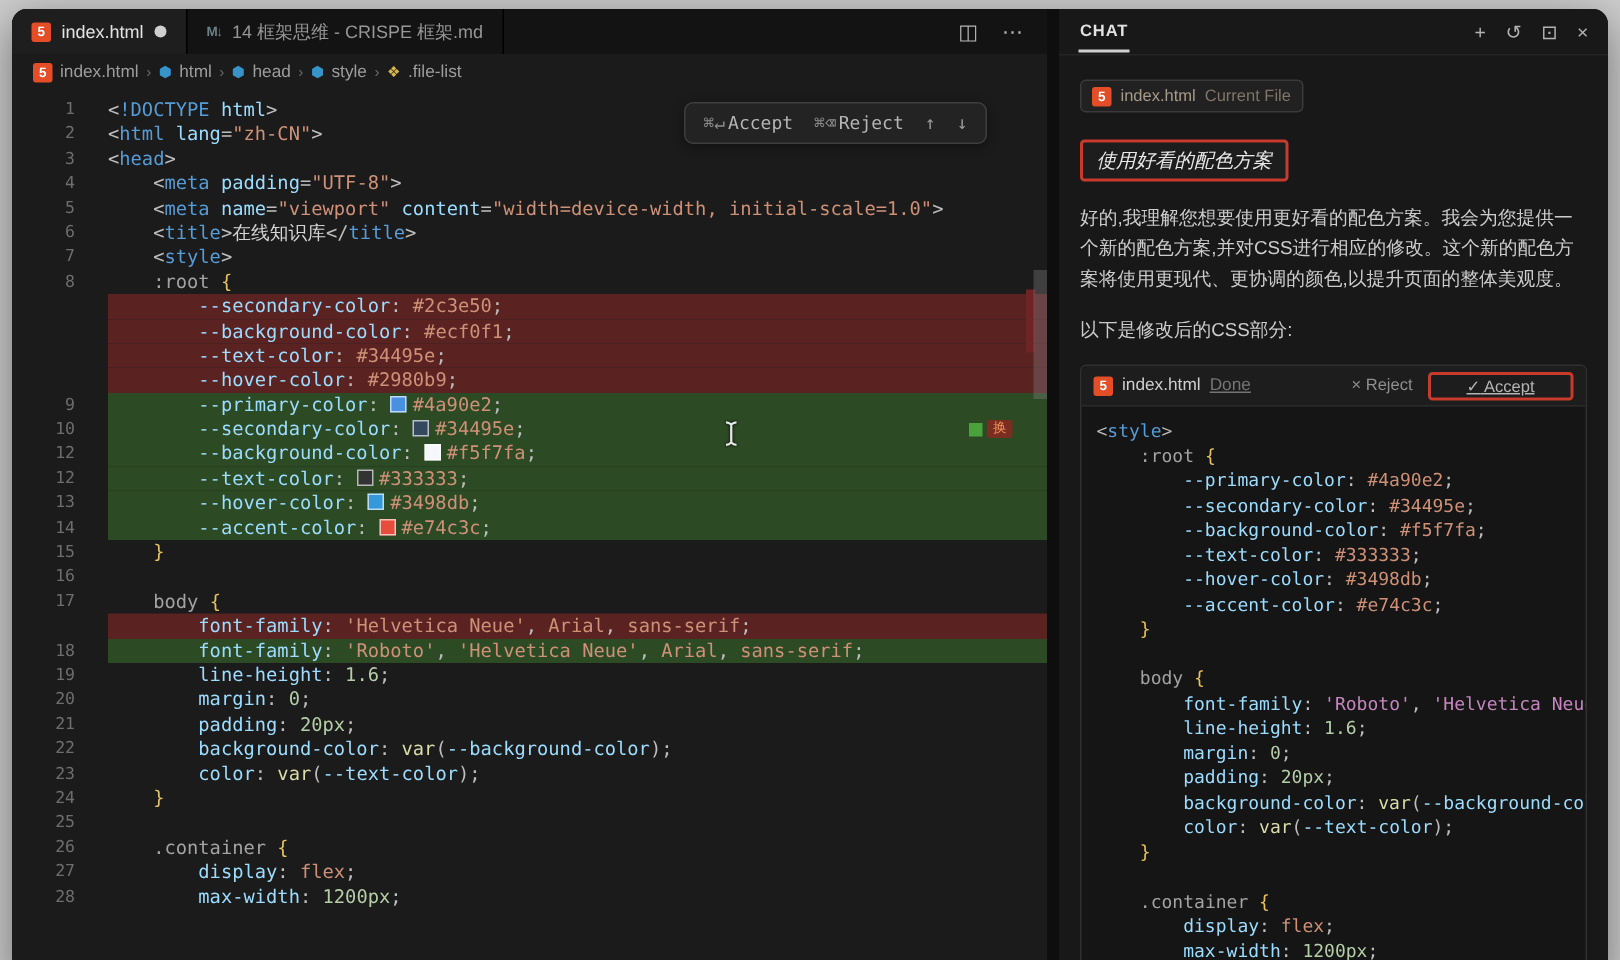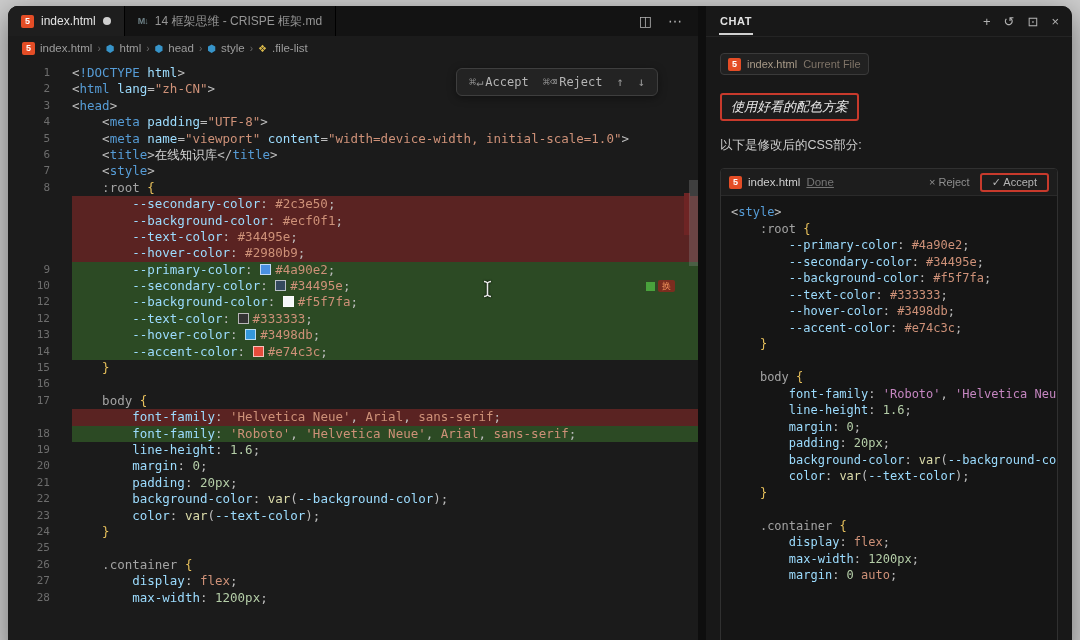--- a/index.html
+++ b/index.html
@@ -56,21 +56,21 @@
   .annotation{border:2px solid #c83a2c;border-radius:3px;}
   .user-msg{margin-top:18px;width:fit-content;padding:3px 9px;font-size:13px;color:#e8e8e8;background:#1d1d1d;font-style:italic;}
   .chat-p{margin:14px 0 0;font-size:12.5px;line-height:1.62;color:#cccccc;}
   .code-block{margin-top:13px;flex:1;min-height:0;border:1px solid #303030;border-radius:4px;
     background:#151515;display:flex;flex-direction:column;overflow:hidden;}
   .cb-header{height:26px;background:#1d1d1d;border-bottom:1px solid #2a2a2a;display:flex;
     align-items:center;gap:6px;padding:0 8px;font-size:11.5px;flex-shrink:0;}
   .cb-file{color:#cfcfcf;}.cb-status{color:#757575;text-decoration:underline;}
   .cb-actions{margin-left:auto;display:flex;align-items:center;gap:10px;font-size:11px;}
   .cb-reject{color:#8f8f8f;}
-  .cb-accept{color:#b4b4b4;padding:1px 10px;}
+  .cb-accept{color:#b4b4b4;padding:1px 24px;text-decoration:underline;}
   .cb-body{padding:8px 0 0 10px;font-family:"DejaVu Sans Mono","Liberation Mono",monospace;
     font-size:12px;overflow:hidden;}
   .cb-body .code-row{height:16.5px;line-height:16.5px;}
   
   .html-icon{width:13px;height:13px;background:#e44d26;border-radius:2px;color:#fff;font-size:9px;
     font-weight:bold;display:inline-flex;align-items:center;justify-content:center;flex-shrink:0;
     font-family:"Liberation Sans",sans-serif;}
   .md-icon{color:#6d8086;font-size:9px;font-weight:bold;letter-spacing:-1px;}
   .sym-icon{font-size:10px;color:#3794c9;}
   .sym-icon.cls{color:#d8b74a;}
@@ -290,20 +290,21 @@
 
     <div class="chat-body">
       <div class="ctx-chip">
         <span class="html-icon">5</span>
         <span class="ctx-file">index.html</span>
         <span class="ctx-label">Current File</span>
       </div>
 
       <div class="user-msg annotation">使用好看的配色方案</div>
 
+      <p class="chat-p">好的,我理解您想要使用更好看的配色方案。我会为您提供一个新的配色方案,并对CSS进行相应的修改。这个新的配色方案将使用更现代、更协调的颜色,以提升页面的整体美观度。</p>
       <p class="chat-p">以下是修改后的CSS部分:</p>
 
       <div class="code-block">
         <div class="cb-header">
           <span class="html-icon">5</span>
           <span class="cb-file">index.html</span>
           <span class="cb-status">Done</span>
           <span class="cb-actions">
             <span class="cb-reject"><span>×</span> <span>Reject</span></span>
             <span class="cb-accept annotation"><span>✓</span> <span>Accept</span></span>

